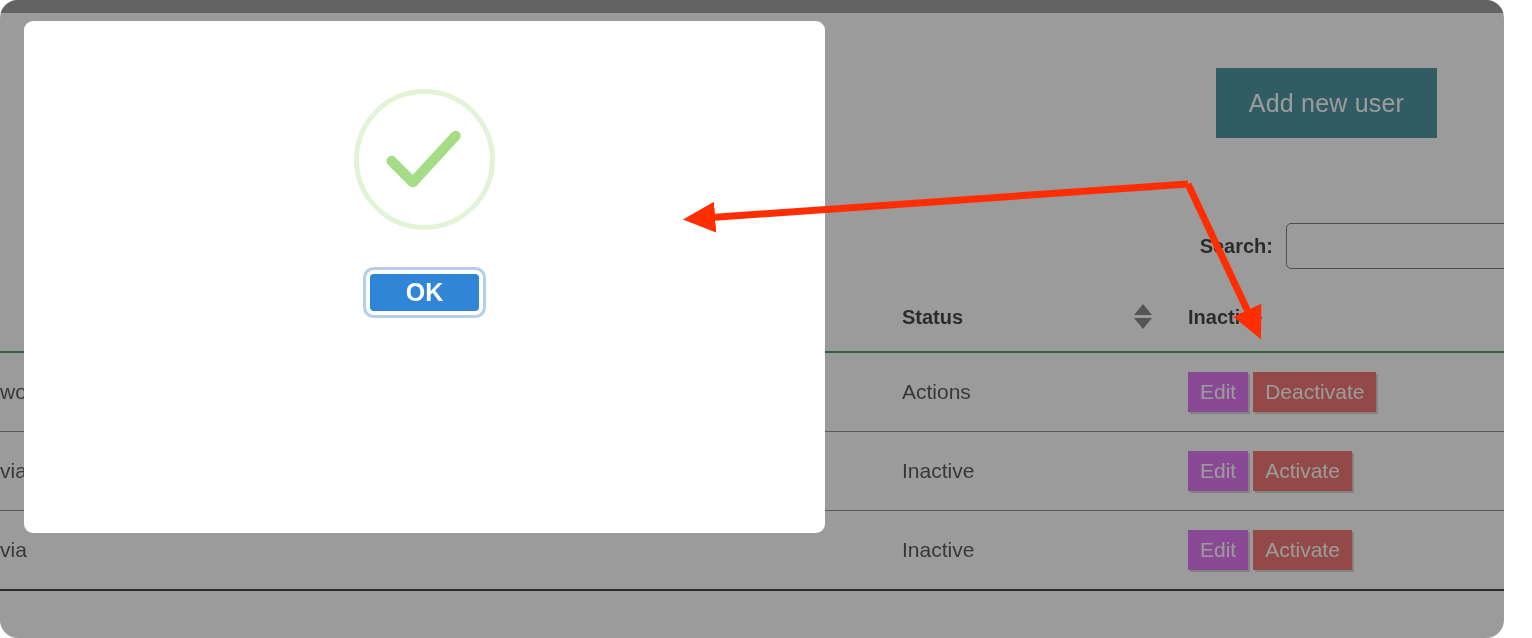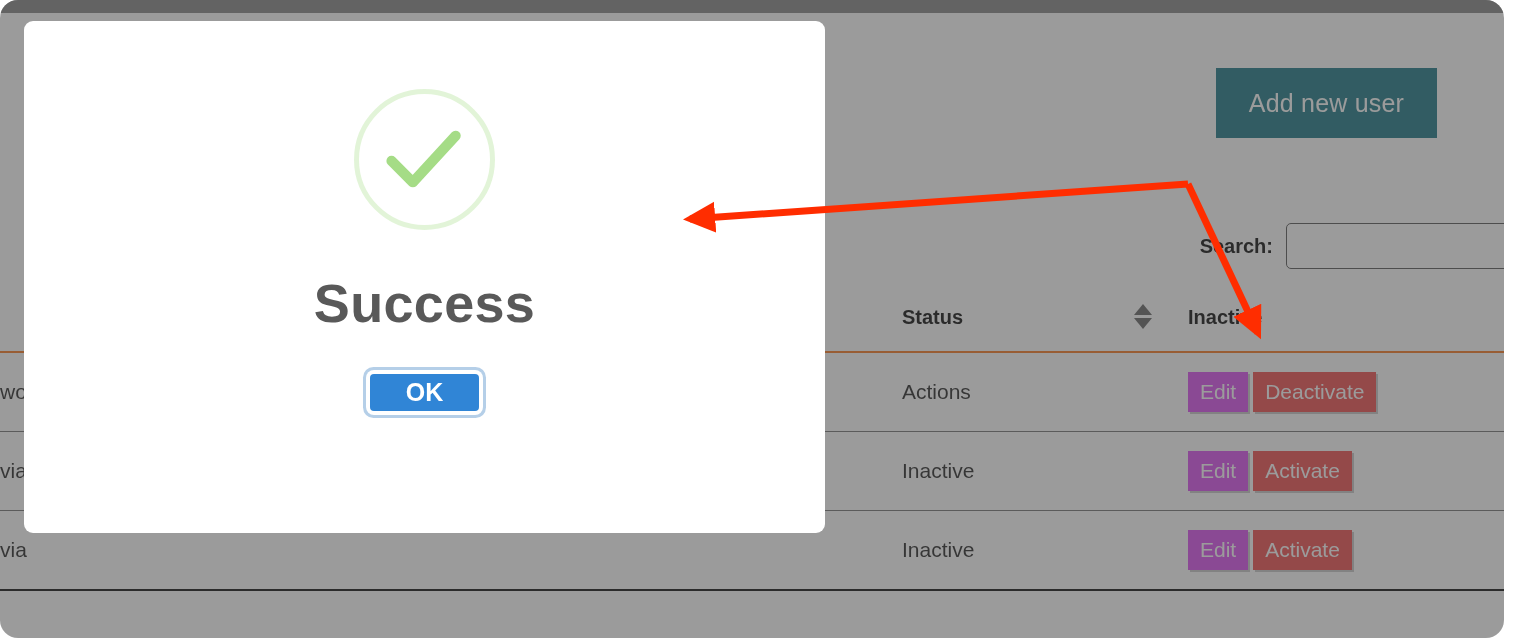--- a/index.html
+++ b/index.html
@@ -90,21 +90,21 @@
     width: 1532px;
     border-collapse: collapse;
     table-layout: fixed;
   }
   .user-table th {
     font-size: 20px;
     font-weight: bold;
     color: #000000;
     text-align: left;
     padding: 0 0 22px 0;
-    border-bottom: 2px solid #f97316;
+    border-bottom: 2px solid #15803d;
     vertical-align: bottom;
   }
   .user-table td {
     font-size: 21px;
     color: #1a1a1a;
     padding: 19px 0;
     border-bottom: 1px solid #6f6f6f;
     vertical-align: middle;
   }
   .user-table tbody tr:last-child td {
@@ -312,21 +312,20 @@
   <div class="overlay"></div>
 
   <div class="modal">
 
     <div class="success-icon">
       <svg class="tick" viewBox="0 0 141 141" xmlns="http://www.w3.org/2000/svg">
         <polyline points="35,72 58,95 104,45" fill="none" stroke="#a5dc86" stroke-width="11" stroke-linecap="round" stroke-linejoin="round"></polyline>
       </svg>
     </div>
 
-    <div class="modal-title">Success</div>
 
 
     <button class="modal-confirm">OK</button>
   </div>
 
   <div class="annotations">
     <svg width="1532" height="638" viewBox="0 0 1532 638" xmlns="http://www.w3.org/2000/svg">
       <defs>
         <marker id="ah" markerWidth="5" markerHeight="5" refX="3.6" refY="2.5" orient="auto" markerUnits="strokeWidth">
           <path d="M0,0.3 L0,4.7 L4.6,2.5 z" fill="#ff2d00"></path>

